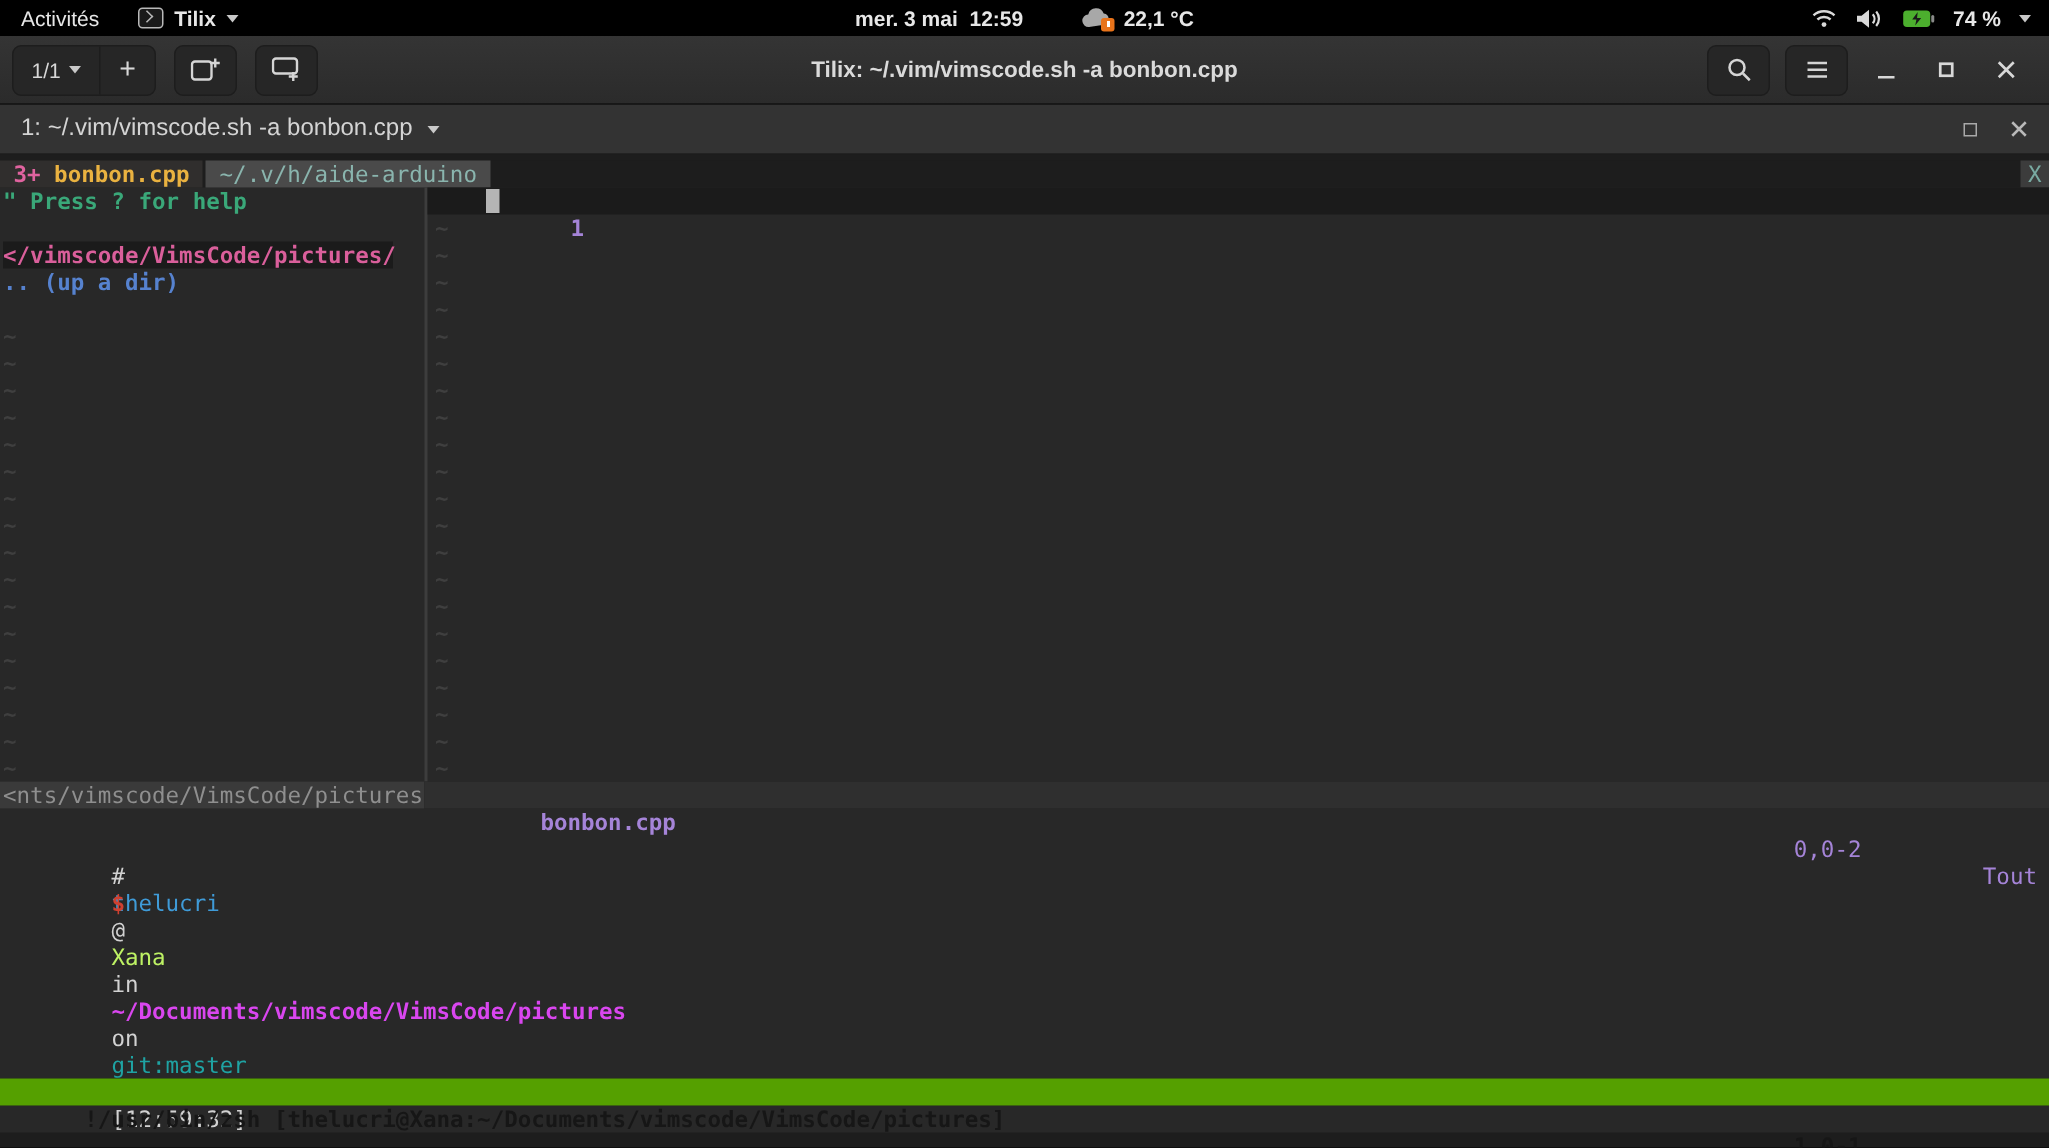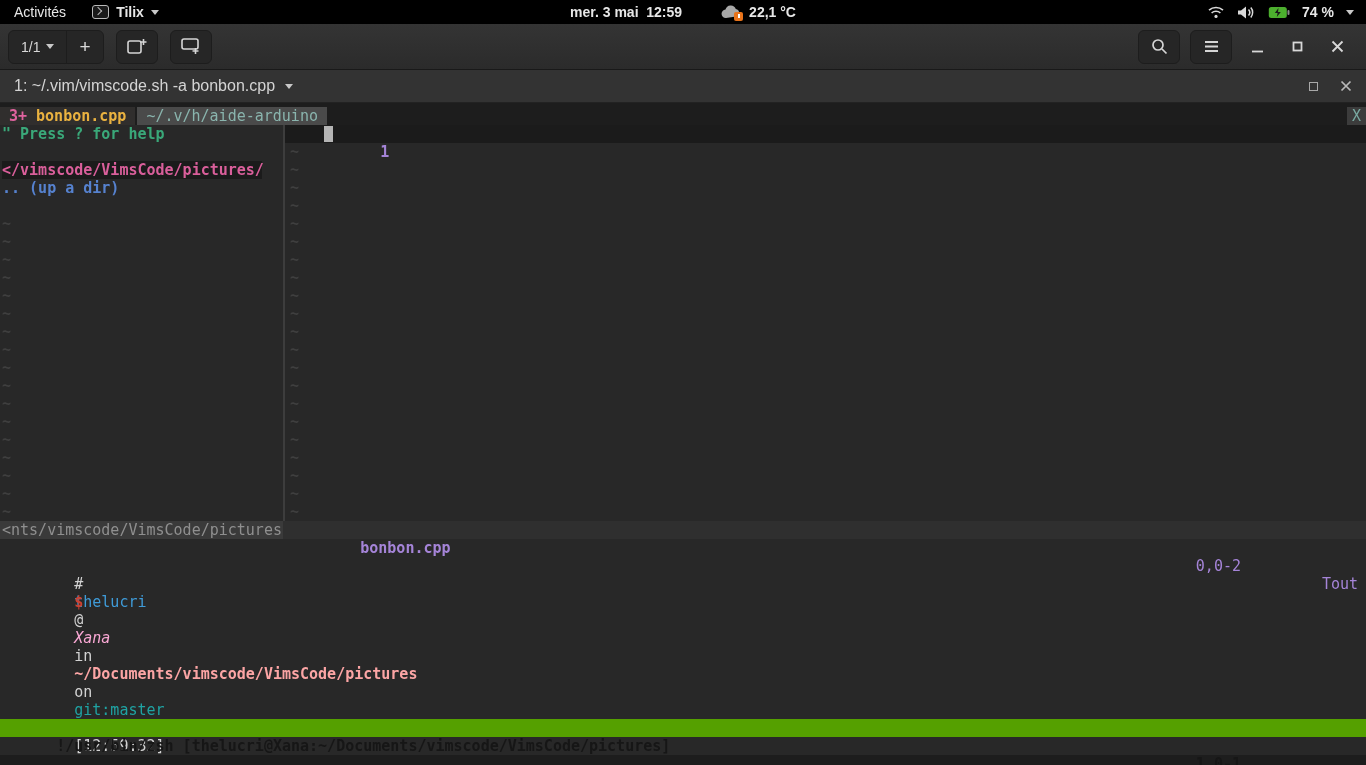--- a/index.html
+++ b/index.html
@@ -93,22 +93,22 @@
   .sl-right { flex:1; background:#2f2f2f; position:relative; padding-left:5px; white-space:pre; }
   .sl-file { color:#a584d8; font-weight:bold; }
   .ruler { position:absolute; right:125px; color:#a584d8; }
   .pos { position:absolute; right:8px; color:#a584d8; }
 
   
   .shellarea { height:180px; background:#282828; }
   .prompt .pseg { margin-right:9px; }
   .c-fg { color:#d2d2d2; }
   .c-blue { color:#3f9bd8; }
-  .c-green { color:#f9a8d4;font-style:italic; }
-  .c-yellow { color:#fca5a5; font-weight:bold; }
+  .c-green { color:#bef264; }
+  .c-yellow { color:#d946ef; font-weight:bold; }
   .c-teal { color:#1fa3a3; }
   .c-red { color:#d14a3d; }
   .dollar { color:#d04030; font-weight:bold; padding-left:2px; }
   .prompt { padding-left:2px; }
 
   
   .greenbar { height:18px; background:#55a000; color:#161616; font-weight:bold;
               position:relative; padding-left:2px; white-space:pre; }
   .greenbar .ruler, .greenbar .pos { color:#161616; font-weight:bold; }
   .cmdline { background:#282828; }
@@ -180,20 +180,21 @@
           <path d="M16.5 1 v6 M13.5 4 h6" stroke="#d5d5d5" stroke-width="1.6"></path>
         </svg>
       </button>
       <button class="hb-btn">
         <svg width="20" height="17" viewBox="0 0 20 17">
           <rect x="1" y="1" width="16" height="10" rx="2" stroke="#d5d5d5" stroke-width="1.6" fill="none"></rect>
           <path d="M14.5 10 v6 M11.5 13 h6" stroke="#d5d5d5" stroke-width="1.6"></path>
         </svg>
       </button>
     </div>
+    <div class="hb-title">Tilix: ~/.vim/vimscode.sh -a bonbon.cpp</div>
     <div class="hb-right">
       <button class="hb-btn">
         <svg width="17" height="17" viewBox="0 0 17 17">
           <circle cx="7" cy="7" r="5" stroke="#d5d5d5" stroke-width="1.7" fill="none"></circle>
           <path d="M11 11 L15.5 15.5" stroke="#d5d5d5" stroke-width="1.7"></path>
         </svg>
       </button>
       <button class="hb-btn">
         <svg width="15" height="13" viewBox="0 0 15 13">
           <path d="M1 2 h13 M1 6.5 h13 M1 11 h13" stroke="#d5d5d5" stroke-width="1.8"></path>

